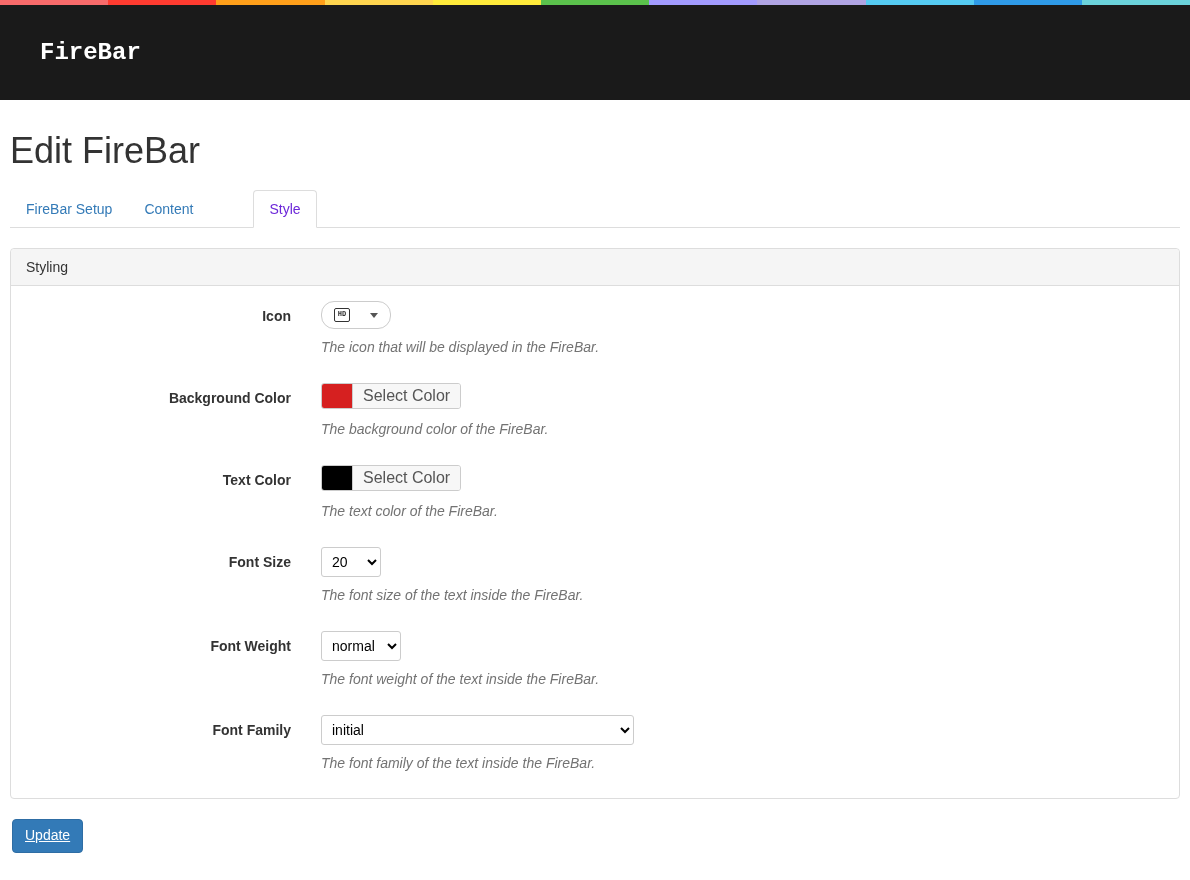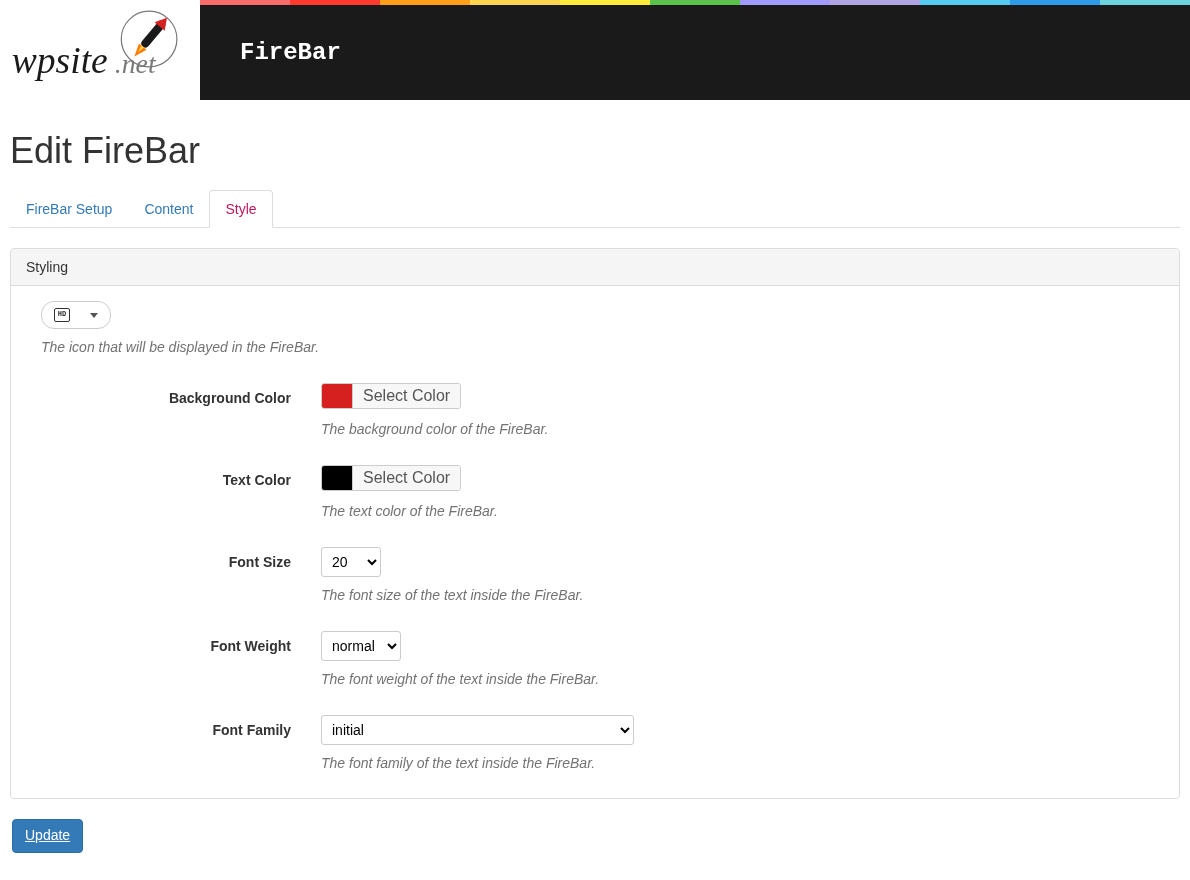--- a/index.html
+++ b/index.html
@@ -61,24 +61,25 @@
   .nav-tabs li a {
     display: block;
     padding: 10px 15px;
     color: #337ab7;
     text-decoration: none;
     border: 1px solid transparent;
     border-radius: 4px 4px 0 0;
     cursor: pointer;
   }
   .nav-tabs li.active a {
-    color: #be185d;
+    color: #6d28d9;
     background: #fff;
     border-color: #ddd #ddd #fff;
     cursor: default;
+    margin-left: 44px;
   }
   .panel {
     border: 1px solid #ddd;
     border-radius: 4px;
     margin-top: 20px;
   }
   .panel-heading {
     background: #f5f5f5;
     border-bottom: 1px solid #ddd;
     padding: 10px 15px;
@@ -181,33 +182,20 @@
     border-color: #2e6da4;
     color: #fff;
     text-decoration: underline;
   }
   .submit-row { margin: 20px 0 10px 2px; }
 </style>
 </head>
 <body>
 
 <div class="topbar">
-  <div class="logo-area">
-    <svg viewBox="0 0 220 100">
-      <ellipse cx="170" cy="36" rx="34" ry="34" fill="none" stroke="#7a7a7a" stroke-width="1.5"></ellipse>
-      <g transform="rotate(40 170 36)">
-        <rect x="165" y="8" width="10" height="40" rx="5" fill="#1a1a1a"></rect>
-        <polygon points="170,2 162,16 178,16" fill="#d62020"></polygon>
-        <polygon points="164,48 170,64 176,48" fill="#ff7a00"></polygon>
-        <polygon points="168,48 170,58 172,48" fill="#ffd24a"></polygon>
-      </g>
-      <text x="2" y="78" font-family="'Brush Script MT','Segoe Script',cursive" font-size="46" font-style="italic" fill="#1a1a1a" class="logo-main">wpsite</text>
-      <text x="128" y="78" font-family="'Brush Script MT','Segoe Script',cursive" font-size="34" font-style="italic" fill="#7a7a7a" class="logo-tld">.net</text>
-    </svg>
-  </div>
   <div class="rainbow-wrap" style="flex:1;display:flex;flex-direction:column">
     <div class="rainbow-bar" style="margin-left:0">
         <span style="background: rgb(248, 107, 107);"></span>
         <span style="background: rgb(255, 59, 48);"></span>
         <span style="background: rgb(255, 159, 26);"></span>
         <span style="background: rgb(255, 213, 79);"></span>
         <span style="background: rgb(255, 235, 59);"></span>
         <span style="background: rgb(91, 194, 76);"></span>
         <span style="background: rgb(162, 155, 254);"></span>
         <span style="background: rgb(176, 164, 227);"></span>
@@ -233,20 +221,21 @@
     <li class="active">
         <a>Style</a>
       </li>
   </ul>
 
   <div class="panel">
     <div class="panel-heading">Styling</div>
     <div class="panel-body">
 
       <div class="form-group">
+        <label class="form-label">Icon</label>
         <div class="form-control-wrap">
           <button type="button" class="btn btn-icon-picker">
             <span class="icon-box">HD</span>
             <span class="caret"></span>
           </button>
           <span class="help-block">The icon that will be displayed in the FireBar.</span>
         </div>
       </div>
 
       <div class="form-group">

